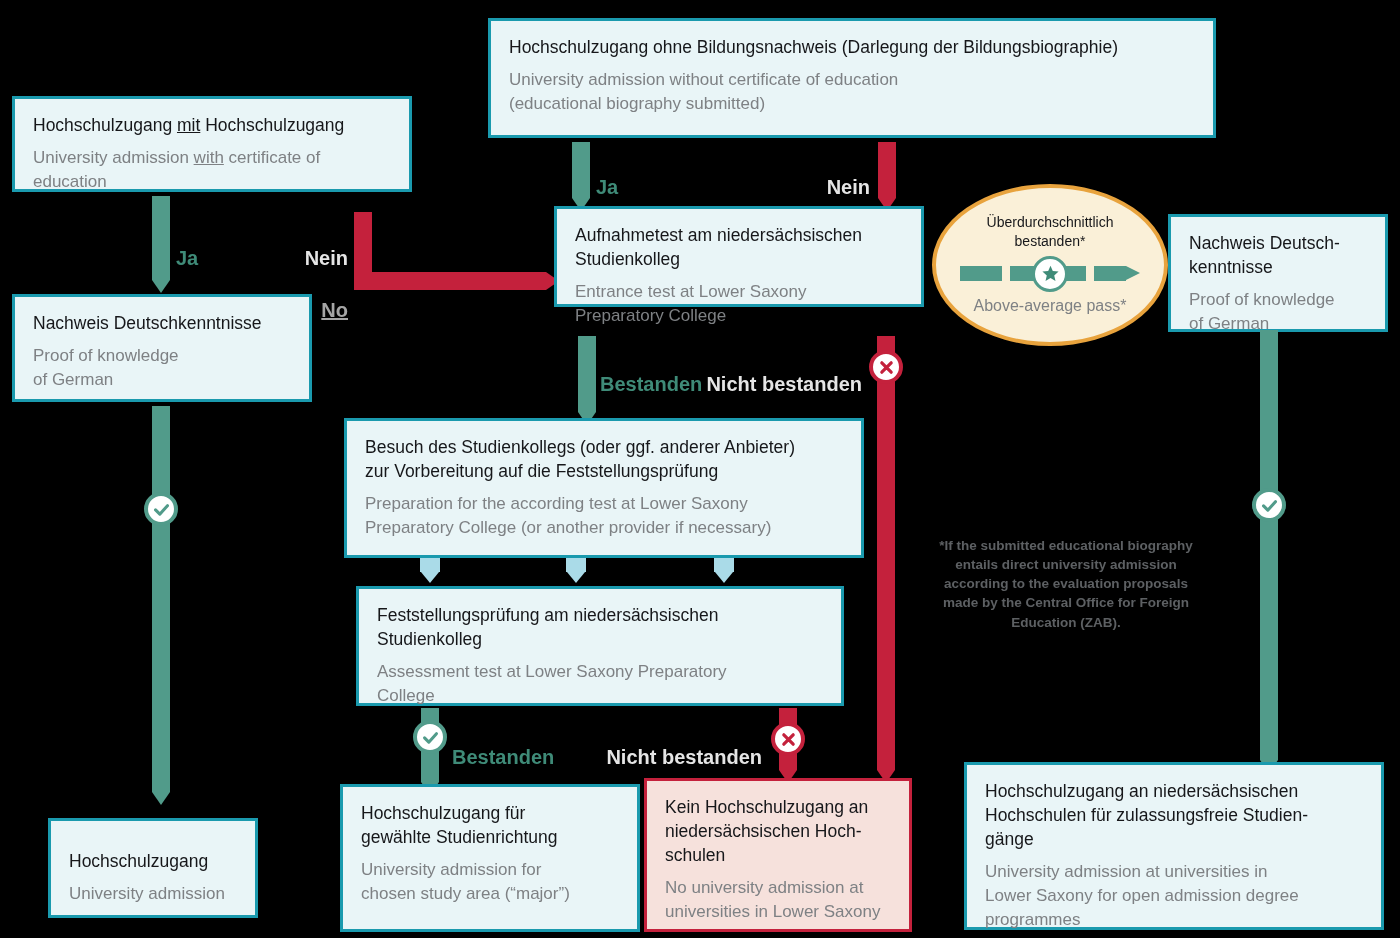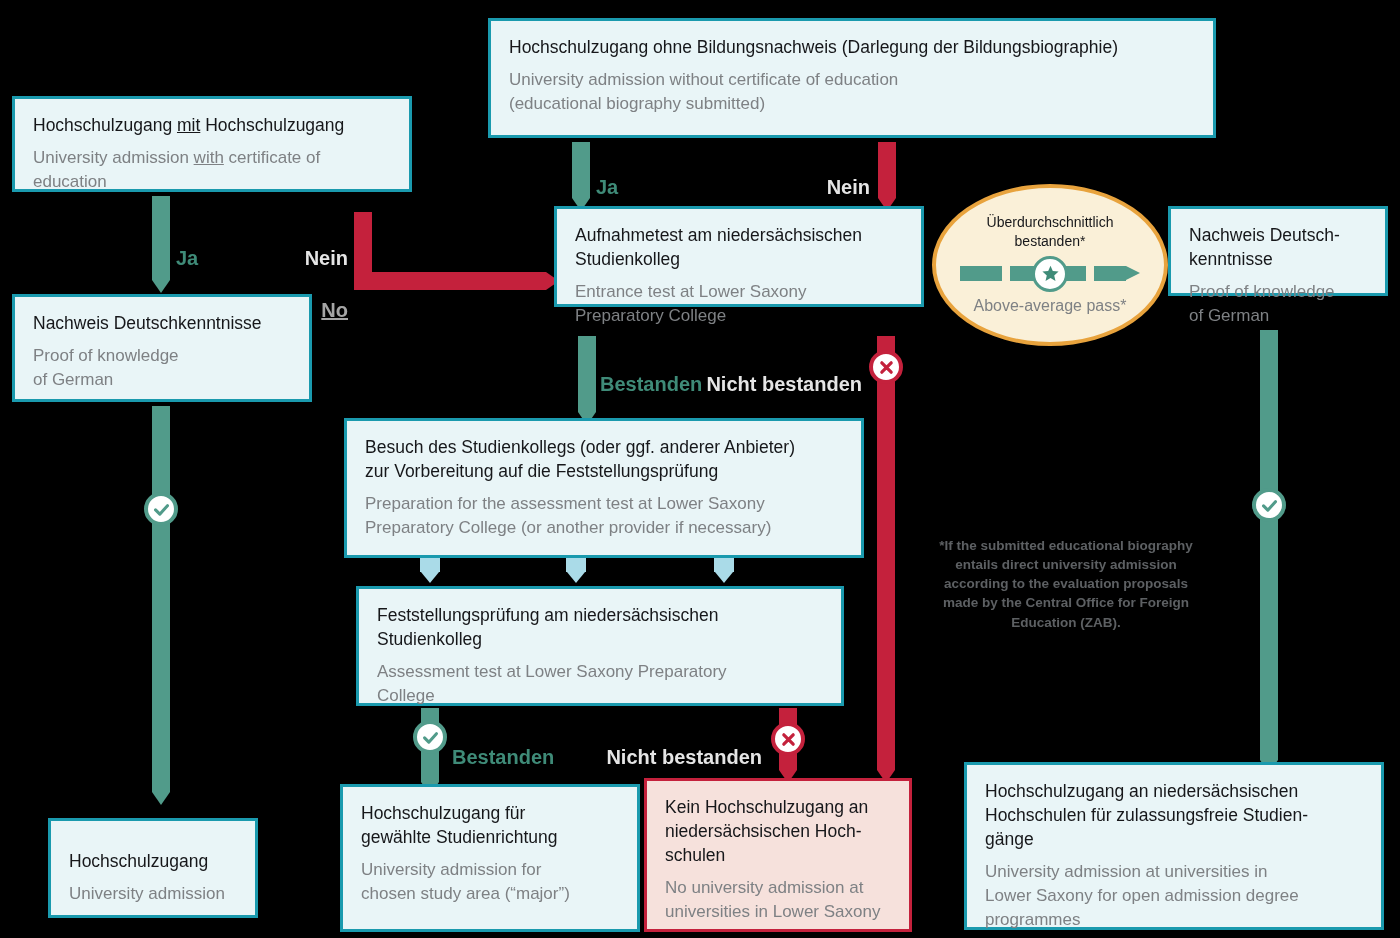--- a/index.html
+++ b/index.html
@@ -251,21 +251,21 @@
       <div class="tip"></div>
       <div class="star-badge">
         <svg width="19" height="19" viewBox="0 0 24 24" aria-hidden="true">
           <path d="M12 2.2 L14.9 8.9 L22.2 9.6 L16.7 14.4 L18.3 21.5 L12 17.8 L5.7 21.5 L7.3 14.4 L1.8 9.6 L9.1 8.9 Z" fill="#3f8b78"></path>
         </svg>
       </div>
     </div>
     <p class="en">Above-average pass*</p>
   </div>
 
-  <div class="node" style="left:1168px; top:206px; width:220px; height:90px;">
+  <div class="node" style="left:1168px; top:214px; width:220px; height:118px;">
     <p class="de">Nachweis Deutsch-
 kenntnisse</p>
     <p class="en">Proof of knowledge
 of German</p>
   </div>
 
   <div class="bar v green" style="left:1260px; top:330px; height:430px;"></div>
   <div class="head-down green" style="left:1260px; top:760px;"></div>
   <div class="badge g" style="left:1252px; top:488px;">
     <svg width="17" height="17" viewBox="0 0 20 20" aria-hidden="true">
@@ -288,21 +288,21 @@
     </svg>
   </div>
   <div class="arrow-label lbl-red lbl-right" style="left:700px; top:345px; width:162px;">
     <span class="l1">Nicht bestanden</span>
     <span class="l2">Not passed</span>
   </div>
 
   <div class="node" style="left:344px; top:418px; width:520px; height:140px;">
     <p class="de">Besuch des Studienkollegs (oder ggf. anderer Anbieter)
 zur Vorbereitung auf die Feststellungsprüfung</p>
-    <p class="en">Preparation for the assessment test at Lower Saxony
+    <p class="en">Preparation for the according test at Lower Saxony
 Preparatory College (or another provider if necessary)</p>
   </div>
 
   <div class="bar v ltblue" style="left:420px; top:558px; height:14px; width:20px;"></div>
   <div class="head-down ltblue" style="left:421px; top:572px;"></div>
 
   <div class="bar v ltblue" style="left:566px; top:558px; height:14px; width:20px;"></div>
   <div class="head-down ltblue" style="left:567px; top:572px;"></div>
 
   <div class="bar v ltblue" style="left:714px; top:558px; height:14px; width:20px;"></div>

